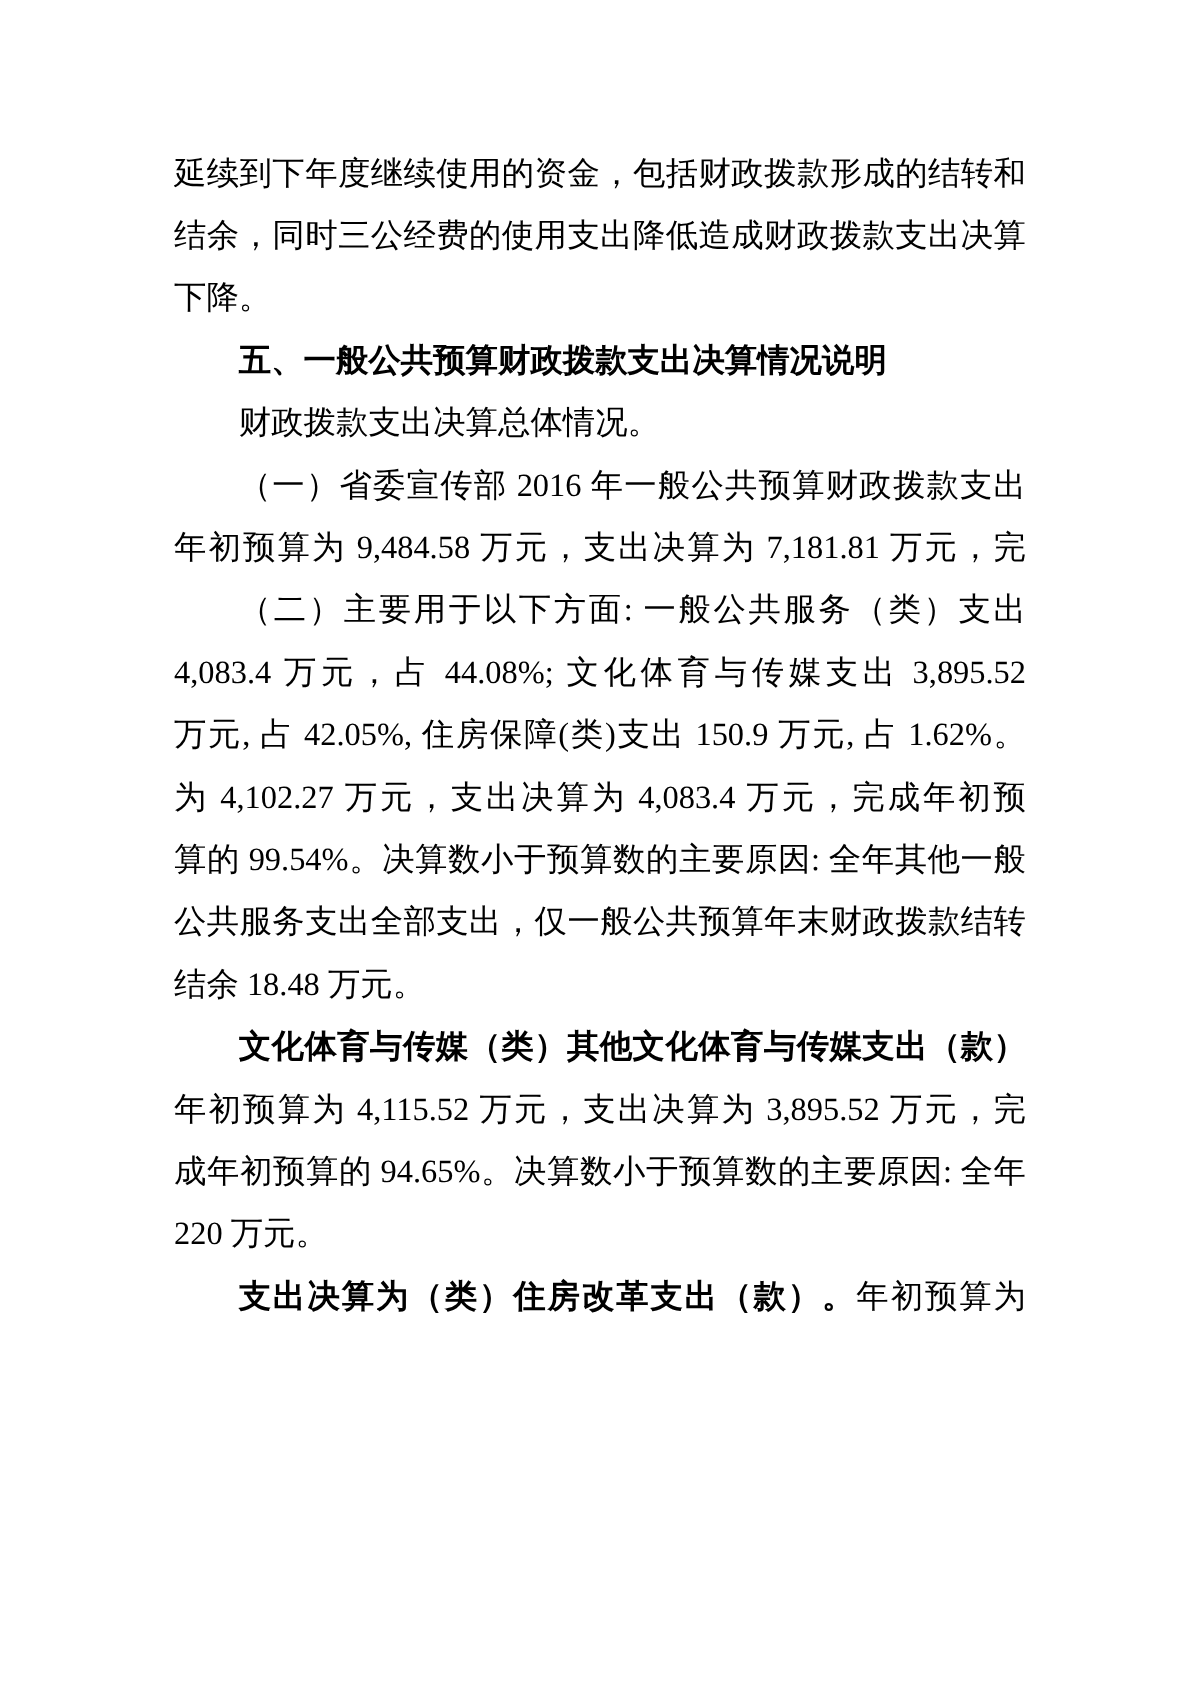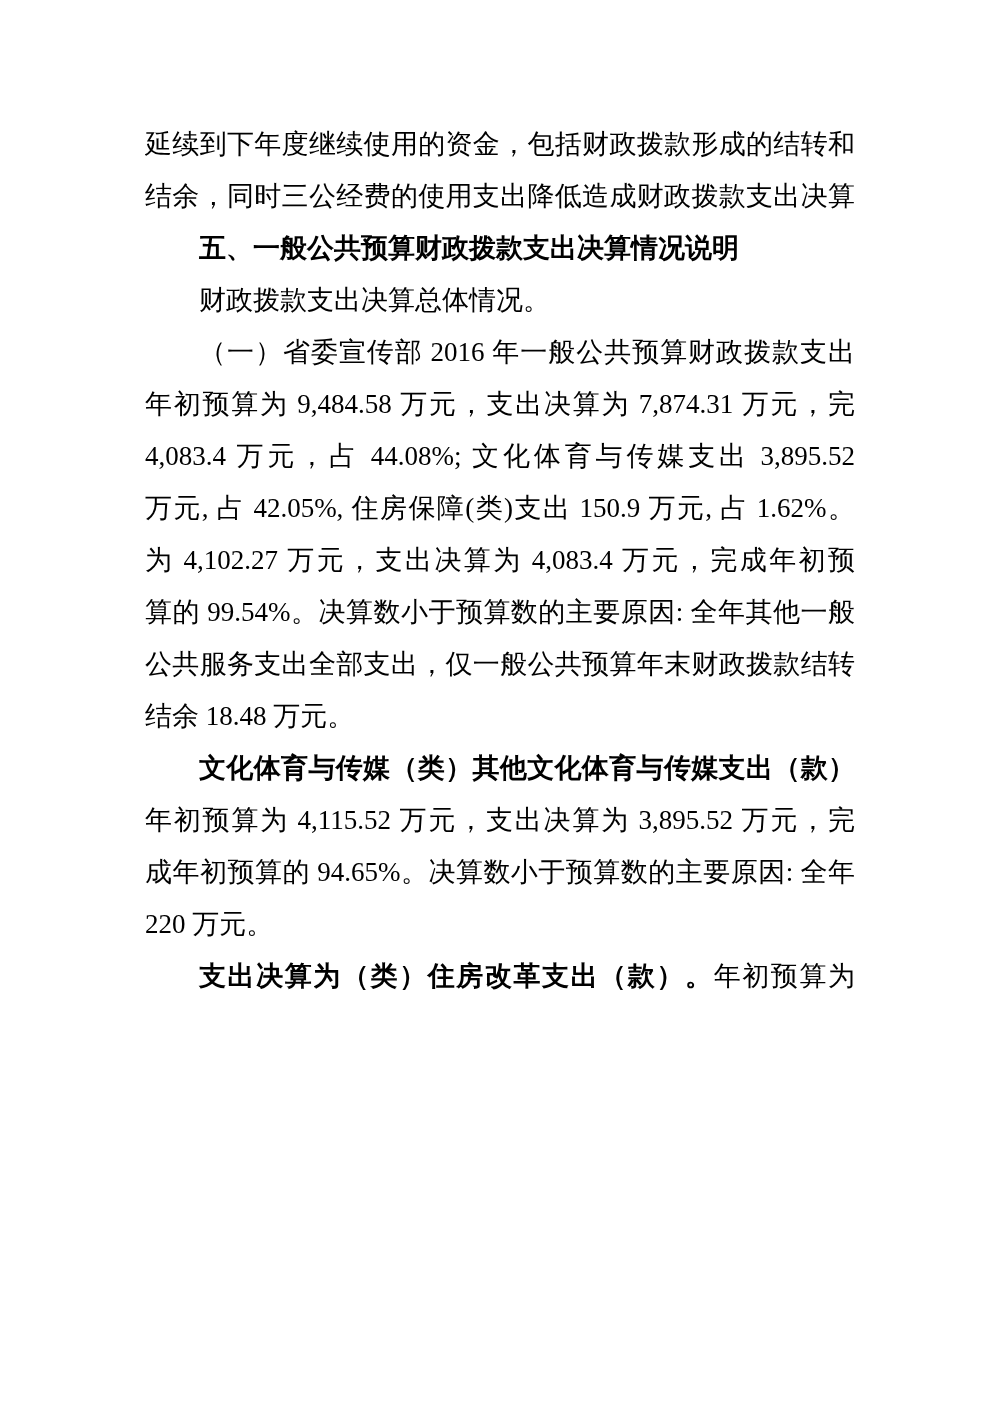--- a/index.html
+++ b/index.html
@@ -47,24 +47,26 @@
     font-family: "Liberation Sans", "DejaVu Sans", sans-serif;
   }
 </style>
 </head>
 <body>
 
 <div class="page">
   <div class="content" id="doc-content">
       <div class="line fill"><span>延续到下年度继续使用的资金，包括财政拨款形成的结转和</span></div>
       <div class="line fill"><span>结余，同时三公经费的使用支出降低造成财政拨款支出决算</span></div>
+      <div class="line"><span>下降。</span></div>
       <div class="line indent"><span class="bold sans">五、一般公共预算财政拨款支出决算情况说明</span></div>
       <div class="line indent"><span>财政拨款支出决算总体情况。</span></div>
       <div class="line indent fill"><span>（一）省委宣传部 2016 年一般公共预算财政拨款支出</span></div>
-      <div class="line fill"><span>年初预算为 9,484.58 万元，支出决算为 7,874.31 万元，完</span></div>
+      <div class="line fill"><span>年初预算为 9,484.58 万元，支出决算为 7,181.81 万元，完</span></div>
+      <div class="line indent fill"><span>（二）主要用于以下方面: 一般公共服务（类）支出</span></div>
       <div class="line fill"><span>4,083.4 万元，占 44.08%; 文化体育与传媒支出 3,895.52</span></div>
       <div class="line fill"><span>万元, 占 42.05%, 住房保障(类)支出 150.9 万元, 占 1.62%。</span></div>
       <div class="line fill"><span>为 4,102.27 万元，支出决算为 4,083.4 万元，完成年初预</span></div>
       <div class="line fill"><span>算的 99.54%。决算数小于预算数的主要原因: 全年其他一般</span></div>
       <div class="line fill"><span>公共服务支出全部支出，仅一般公共预算年末财政拨款结转</span></div>
       <div class="line"><span>结余 18.48 万元。</span></div>
       <div class="line indent fill"><span class="bold">文化体育与传媒（类）其他文化体育与传媒支出（款）</span></div>
       <div class="line fill"><span>年初预算为 4,115.52 万元，支出决算为 3,895.52 万元，完</span></div>
       <div class="line fill"><span>成年初预算的 94.65%。决算数小于预算数的主要原因: 全年</span></div>
       <div class="line"><span>220 万元。</span></div>

